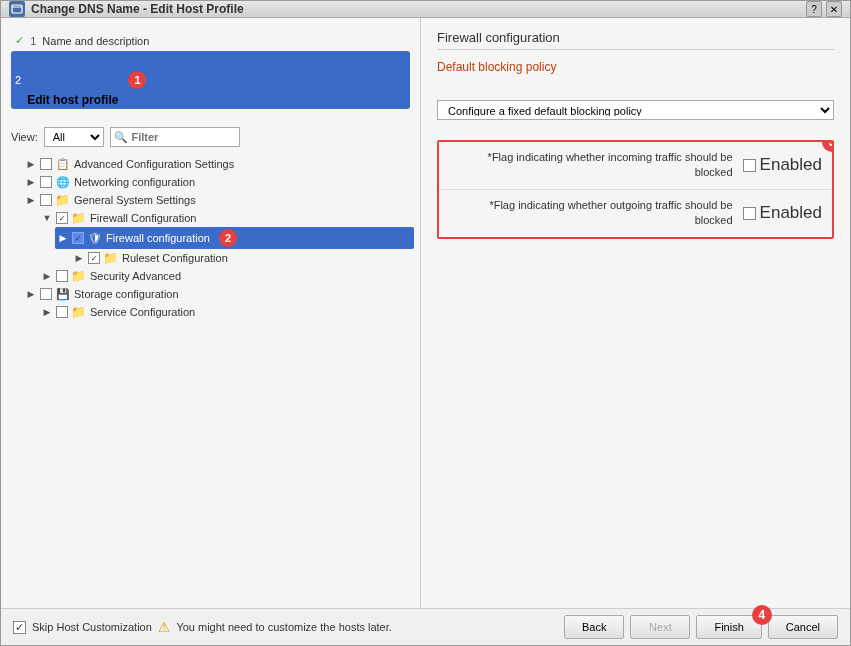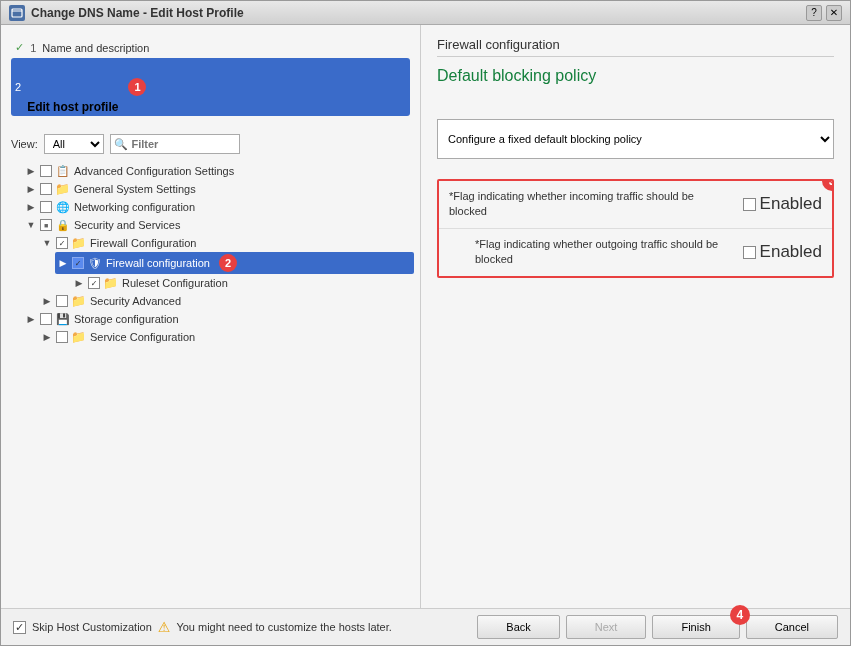--- a/index.html
+++ b/index.html
@@ -22,21 +22,21 @@
       box-shadow: 2px 2px 8px rgba(0,0,0,0.3);
     }
 
     .title-bar {
       background: linear-gradient(to bottom, #e8e8e8, #d0d0d0);
       border-bottom: 1px solid #aaa;
       padding: 4px 8px;
       display: flex;
       align-items: center;
       justify-content: space-between;
-      height: 24px;
+      height: 17px;
     }
 
     .title-bar-left {
       display: flex;
       align-items: center;
       gap: 6px;
     }
 
     .title-icon {
       width: 16px;
@@ -271,23 +271,23 @@
 
     .panel-title {
       font-size: 13px;
       color: #333;
       font-weight: normal;
       border-bottom: 1px solid #ccc;
       padding-bottom: 4px;
     }
 
     .section-title {
-      font-size: 16px;
-      color: #15803d;
-      margin-bottom: 24px;
+      font-size: 12px;
+      color: #c2410c;
+      margin-bottom: 16px;
     }
 
     .dropdown-row {
       display: flex;
       align-items: center;
       gap: 6px;
       margin-bottom: 10px;
     }
 
     .dropdown-select {
@@ -304,20 +304,21 @@
       border-radius: 2px;
       overflow: hidden;
     }
 
     .flag-row {
       display: flex;
       align-items: center;
       border-bottom: 1px solid #ddd;
       padding: 8px 10px;
       gap: 10px;
+      text-align: right;
     }
 
     .flag-row:last-child {
       border-bottom: none;
       margin-left: 26px;
     }
 
     .flag-desc {
       flex: 1;
       font-size: 11px;
@@ -362,21 +363,21 @@
 
     .bottom-right {
       display: flex;
       align-items: center;
       gap: 6px;
     }
 
     .btn {
       border: 1px solid #aaa;
       background: linear-gradient(to bottom, #f8f8f8, #e0e0e0);
-      padding: 3px 28px;
+      padding: 3px 17px;
       font-size: 11px;
       cursor: pointer;
       height: 24px;
       min-width: 60px;
       border-radius: 2px;
     }
 
     .btn.finish {
       background: linear-gradient(to bottom, #f8f8f8, #e0e0e0);
       position: relative;
@@ -461,37 +462,31 @@
         <div class="tree-item indent-1">
           <span class="expander collapsed"></span>
           <div class="tree-checkbox"></div>
           <span class="tree-icon adv-icon"></span>
           <span class="tree-label">Advanced Configuration Settings</span>
         </div>
 
         <div class="tree-item indent-1">
           <span class="expander collapsed"></span>
           <div class="tree-checkbox"></div>
+          <span class="tree-icon net-icon"></span>
+          <span class="tree-label">Networking configuration</span>
+        </div>
+
+        <div class="tree-item indent-1">
+          <span class="expander collapsed"></span>
+          <div class="tree-checkbox"></div>
           <span class="tree-icon folder-icon"></span>
           <span class="tree-label">General System Settings</span>
         </div>
 
-        <div class="tree-item indent-1">
-          <span class="expander collapsed"></span>
-          <div class="tree-checkbox"></div>
-          <span class="tree-icon net-icon"></span>
-          <span class="tree-label">Networking configuration</span>
-        </div>
-
-        <div class="tree-item indent-1">
-          <span class="expander expanded"></span>
-          <div class="tree-checkbox partial"></div>
-          <span class="tree-icon sec-icon"></span>
-          <span class="tree-label">Security and Services</span>
-        </div>
 
         <div class="tree-item indent-2">
           <span class="expander expanded"></span>
           <div class="tree-checkbox checked"></div>
           <span class="tree-icon folder-icon"></span>
           <span class="tree-label">Firewall Configuration</span>
         </div>
 
         <div class="tree-item indent-3 selected" style="position:relative;">
           <span class="expander collapsed" style="color:white;"></span>
@@ -531,21 +526,21 @@
 
       </div>
     </div>
 
     <div class="right-panel">
       <div class="panel-title">Firewall configuration</div>
 
       <div class="section-title">Default blocking policy</div>
 
       <div class="dropdown-row">
-        <select class="dropdown-select" style="flex:1;font-size:11px;height:40px;border:1px solid #aaa;">
+        <select class="dropdown-select" style="flex:1;font-size:11px;height:20px;border:1px solid #aaa;">
           <option>Configure a fixed default blocking policy</option>
         </select>
       </div>
 
       <div class="flag-table" style="position:relative;">
         <span style="position:absolute;top:-10px;right:-10px;background:#e84040;color:white;border-radius:50%;width:20px;height:20px;display:flex;align-items:center;justify-content:center;font-size:12px;font-weight:bold;z-index:10;">3</span>
 
         <div class="flag-row">
           <div class="flag-desc">*Flag indicating whether incoming traffic should be blocked</div>
           <div class="flag-enabled">

